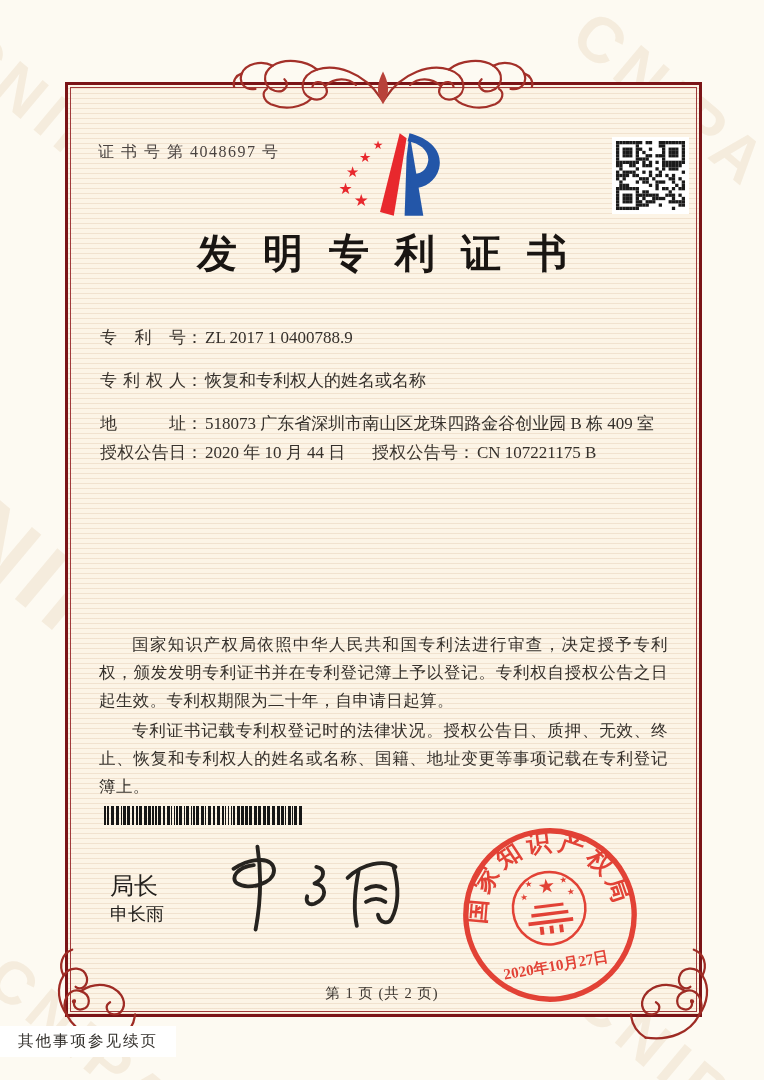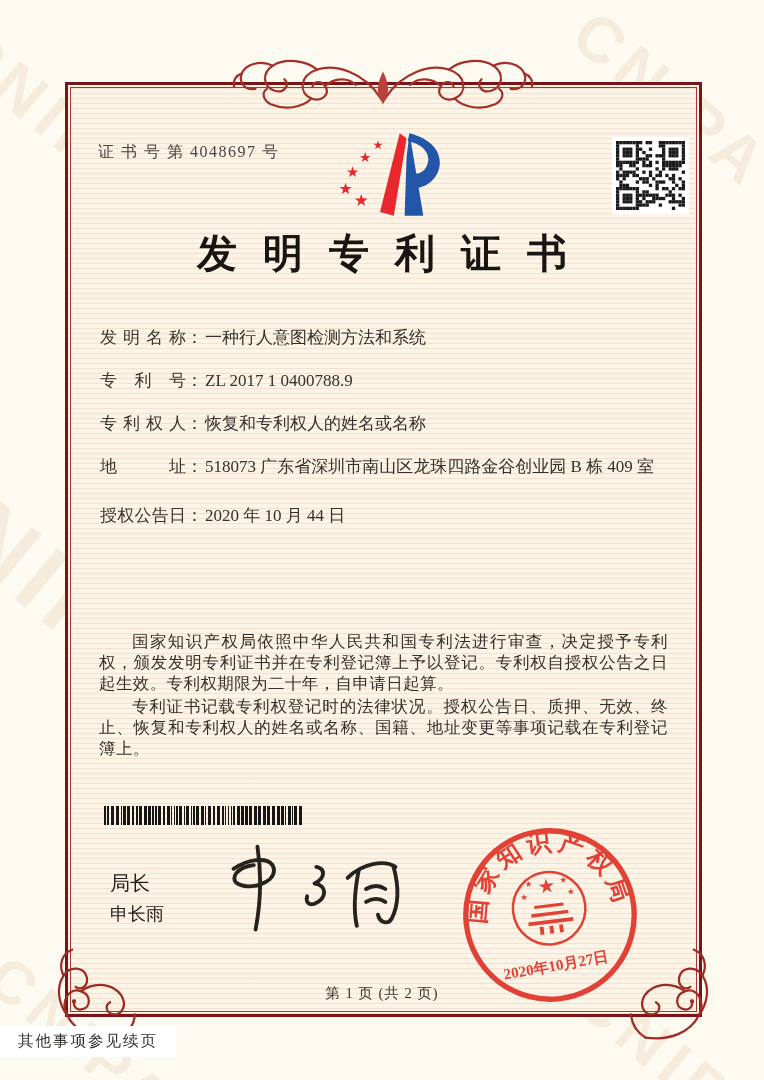--- a/index.html
+++ b/index.html
@@ -31,37 +31,37 @@
   .cert-no{position:absolute; left:98px; top:142px; font-size:16px; letter-spacing:1.5px; color:#4a4340;}
   .logo{position:absolute; left:323px; top:131px; width:118px; height:94px;}
   .qr{position:absolute; left:612px; top:137px; width:77px; height:77px;}
   .title{
     position:absolute; left:0; top:226px; width:100%;
     text-align:center; font-size:40px; font-weight:700; color:#191512;
     letter-spacing:26px; padding-left:26px; box-sizing:border-box;
   }
   .fields{position:absolute; left:100px; top:325px; width:567px; font-size:17px;}
   .frow{margin-bottom:18px; line-height:25px;}
-  .frow.addr{margin-bottom:24px;}
+  .frow.addr{margin-bottom:4px;}
   .flabel{
     display:inline-block; width:86px; text-align:justify; text-align-last:justify;
     vertical-align:top; color:#3a342e;
   }
   .fcolon{display:inline-block; vertical-align:top;}
   .fvalue{display:inline-block; width:458px; vertical-align:top; margin-left:2px; color:#35302b;}
   .grant{position:relative;}
   .grant .g2{position:absolute; left:272px; top:0; white-space:nowrap;}
   .grant .gval{margin-left:2px;}
   .paras{
     position:absolute; left:99px; top:631px; width:569px;
-    font-size:16.5px; line-height:21px; text-align:justify; letter-spacing:0.4px;
+    font-size:16.5px; line-height:28px; text-align:justify; letter-spacing:0.4px;
   }
   .paras p{margin:0 0 2px 0; text-indent:2em;}
   .barcode{position:absolute; left:104px; top:806px; width:200px; height:19px;}
-  .signer-title{position:absolute; left:110px; top:870px; font-size:20px;
+  .signer-title{position:absolute; left:110px; top:870px; font-size:24px;
     font-family:"Liberation Sans","DejaVu Sans",sans-serif; font-weight:500; color:#23201d;}
   .signer-name{position:absolute; left:110px; top:902px; font-size:18px;
     font-family:"Liberation Sans","DejaVu Sans",sans-serif; font-weight:500; color:#23201d;}
   .signature{position:absolute; left:212px; top:843px; width:205px; height:92px;}
   .seal{position:absolute; left:457px; top:822px; width:186px; height:186px;
     transform:rotate(-7deg); z-index:4; opacity:0.95;}
   .page-ind{position:absolute; left:0; top:984px; width:100%; text-align:center;
     font-size:14.5px; color:#3a342e; letter-spacing:1px; z-index:3;}
   .note-wrap{position:absolute; left:0; top:1026px; width:100%; text-align:left; z-index:5;}
   .note{display:inline-block; background:#ffffff; padding:5px 18px; font-size:15.5px;
@@ -365,33 +365,33 @@
           <rect x="20.5" y="70.0" width="3.3" height="3.3"></rect>
           <rect x="23.8" y="70.0" width="3.3" height="3.3"></rect>
           <rect x="60.1" y="70.0" width="3.3" height="3.3"></rect>
         </g>
     </svg>
 
     <div class="title">发明专利证书</div>
 
     <div class="fields">
       <div class="frow">
-        <span class="flabel">发明名称</span><span class="fcolon">：</span><span class="fvalue">一种行人意图检测方法和系统</span>
-      </div>
-      <div class="frow">
         <span class="flabel">专利号</span><span class="fcolon">：</span><span class="fvalue">ZL 2017 1 0400788.9</span>
       </div>
       <div class="frow">
         <span class="flabel">专利权人</span><span class="fcolon">：</span><span class="fvalue">恢复和专利权人的姓名或名称</span>
       </div>
       <div class="frow addr">
         <span class="flabel">地址</span><span class="fcolon">：</span><span class="fvalue">518073 广东省深圳市南山区龙珠四路金谷创业园 B 栋 409 室</span>
       </div>
       <div class="frow grant">
         <span class="flabel">授权公告日</span><span class="fcolon">：</span><span class="gval">2020 年 10 月 44 日</span>
+        <span class="g2">
+          <span class="flabel">授权公告号</span><span class="fcolon">：</span><span class="gval">CN 107221175 B</span>
+        </span>
       </div>
     </div>
 
     <div class="paras">
       <p>国家知识产权局依照中华人民共和国专利法进行审查，决定授予专利权，颁发发明专利证书并在专利登记簿上予以登记。专利权自授权公告之日起生效。专利权期限为二十年，自申请日起算。</p>
       <p>专利证书记载专利权登记时的法律状况。授权公告日、质押、无效、终止、恢复和专利权人的姓名或名称、国籍、地址变更等事项记载在专利登记簿上。</p>
     </div>
 
     <svg class="barcode" viewBox="0 0 200 19" preserveAspectRatio="none">
       <g fill="#161616">

